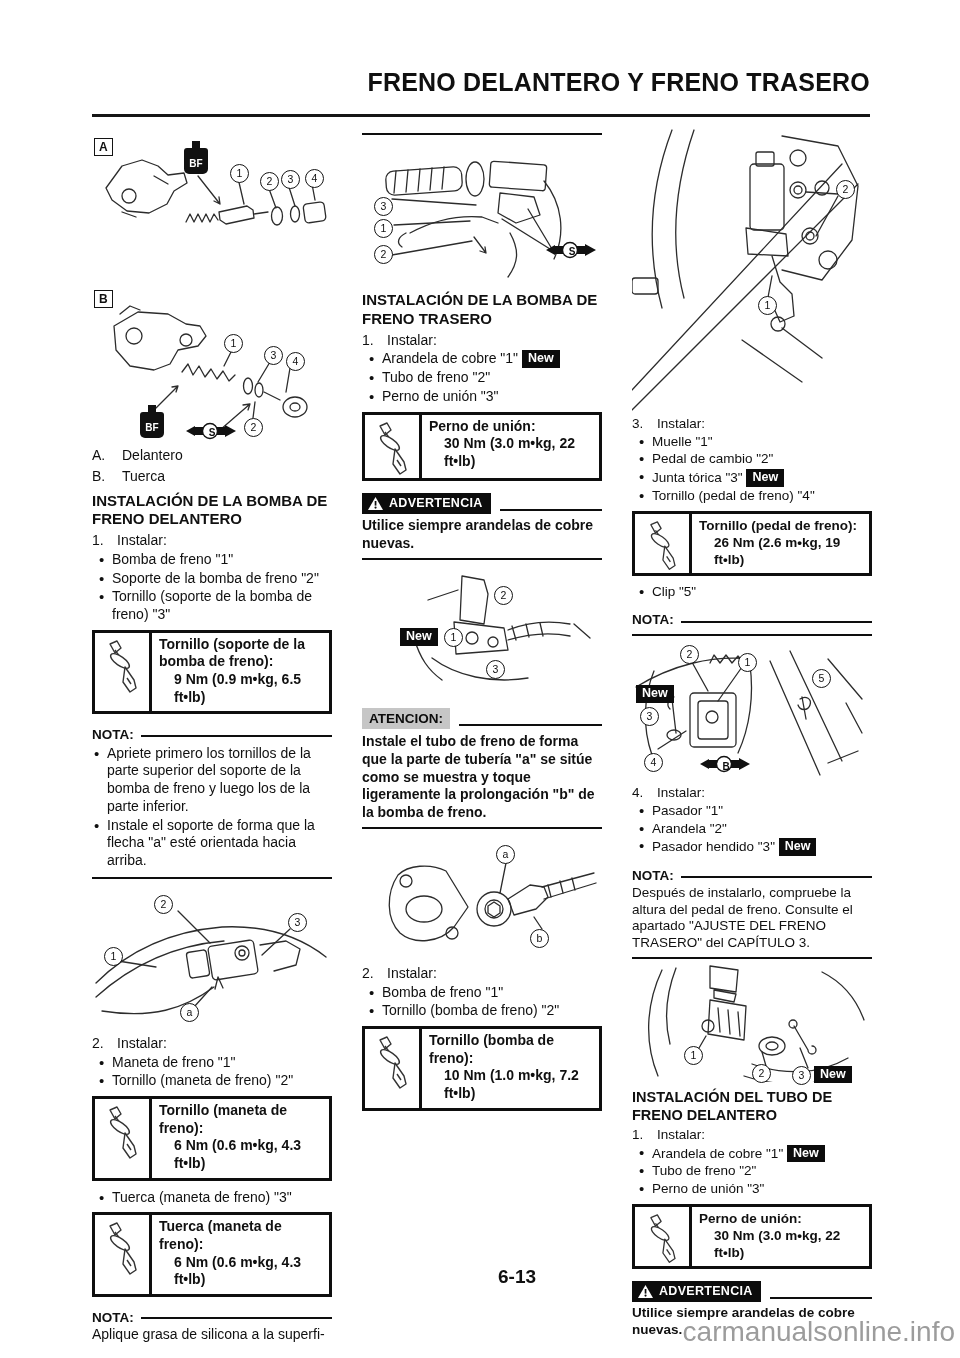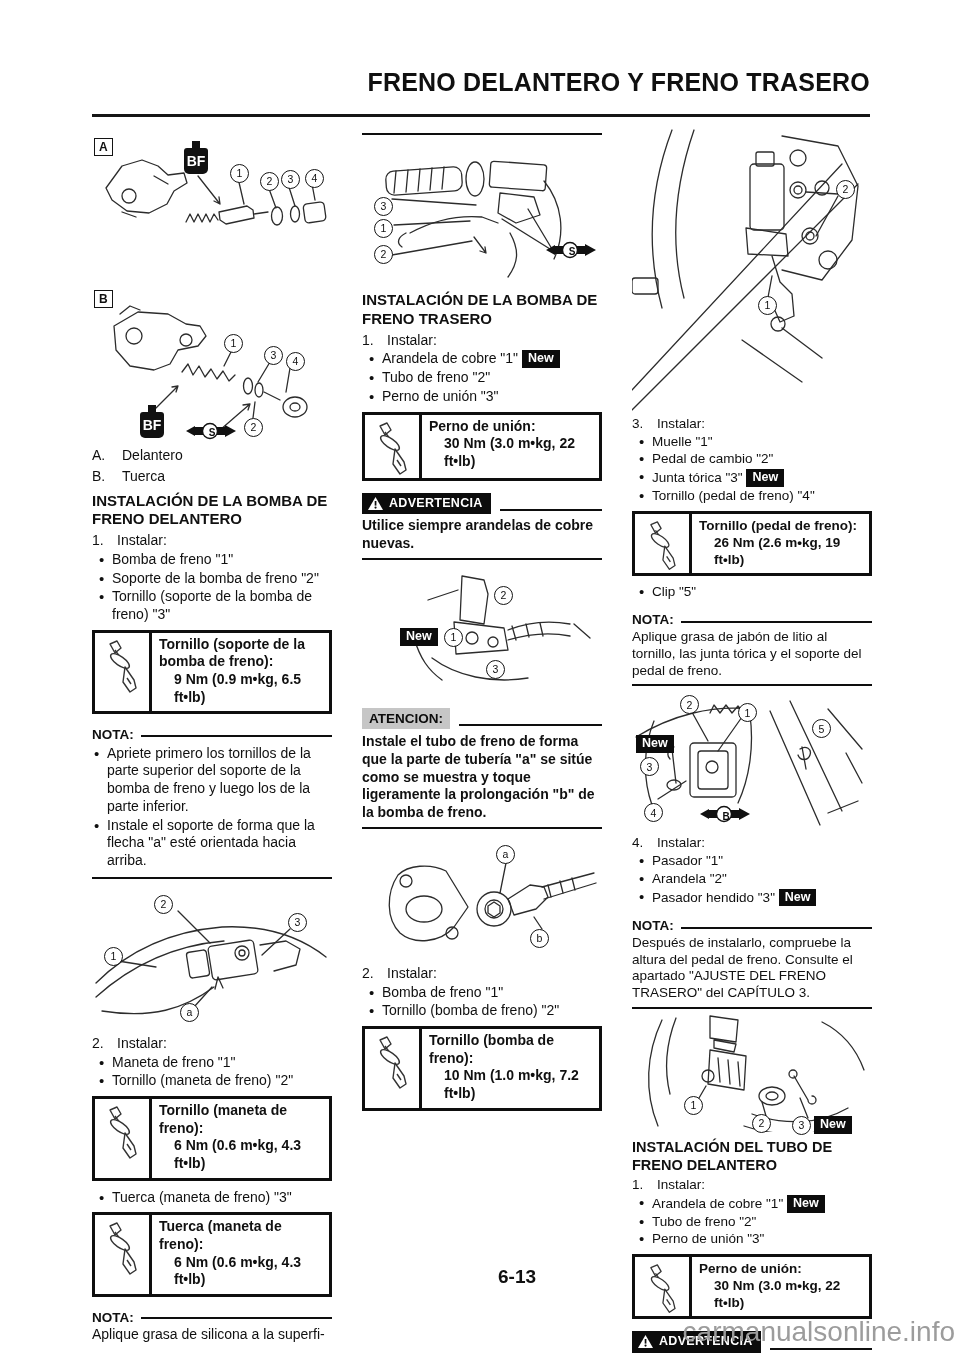--- a/index.html
+++ b/index.html
@@ -44,21 +44,21 @@
   .sketch *{vector-effect:non-scaling-stroke;}
   .co{position:absolute;width:17px;height:17px;border:1.6px solid #141414;border-radius:50%;
     background:#fff;display:flex;align-items:center;justify-content:center;
     font-size:10.5px;line-height:1;z-index:3;}
   .boxletter{position:absolute;border:1.6px solid #141414;background:#fff;font-weight:bold;
     font-size:12px;padding:0 4px;line-height:16px;z-index:3;}
   .new-badge{display:inline-block;background:#0c0c0c;color:#fff;font-weight:bold;
     font-size:12.5px;line-height:1.25;padding:1px 6px;vertical-align:1px;}
   .fig .new-badge{position:absolute;z-index:3;}
   .bottle{position:absolute;width:24px;height:26px;background:#111;border-radius:3px 3px 5px 5px;
-    color:#fff;font-size:14px;font-weight:bold;display:flex;align-items:flex-end;
+    color:#fff;font-size:10px;font-weight:bold;display:flex;align-items:flex-end;
     justify-content:center;padding-bottom:3px;box-sizing:border-box;z-index:3;}
   .bottle::before{content:"";position:absolute;top:-7px;left:8px;width:8px;height:7px;background:#111;}
   .tool{position:absolute;z-index:3;}
   .tool .tool-letter{position:absolute;left:50%;top:50%;transform:translate(-50%,-50%);
     font-size:10px;font-weight:bold;color:#0c0c0c;}
   
   .cap-row{display:flex;gap:12px;margin-top:3px;}
   .cap-key{min-width:18px;}
   
   .page-number{position:absolute;left:92px;width:778px;top:1266px;text-align:center;
@@ -471,21 +471,20 @@
     </div>
 
     <ul class="items" style="margin-top:8px;">
       <li>Clip "5"</li>
     </ul>
 
     <div class="note-head">
       <span>NOTA:</span>
         <span class="note-line"></span>
     </div>
-    <div>Aplique grasa de jabón de litio al tornillo, las junta tórica y el soporte del pedal de freno.</div>
     <div class="end-rule" style="margin-top:5px;"></div>
 
     <div class="fig" style="height:140px;margin-top:5px;">
       <svg class="sketch" width="238" height="140" viewBox="0 0 238 140">
         <g fill="none" stroke="#2c2c2c" stroke-width="1.3" stroke-linejoin="round" stroke-linecap="round">
           <path d="M4,46 C40,24 80,14 118,18"></path>
           <polyline points="78,22 82,14 88,22 94,14 100,22 106,15 112,22"></polyline>
           <rect x="58" y="52" width="46" height="54" rx="4"></rect>
             <rect x="66" y="60" width="30" height="38" rx="3"></rect>
           <circle cx="80" cy="76" r="6"></circle>

